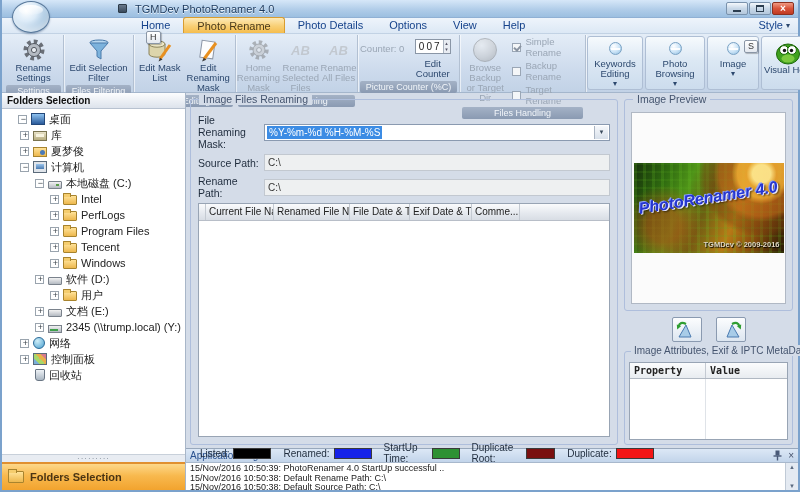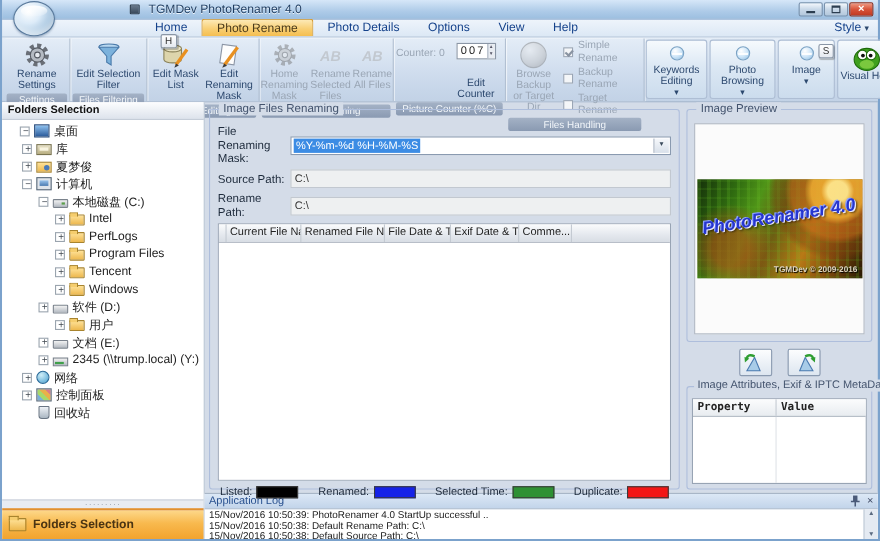--- a/index.html
+++ b/index.html
@@ -299,21 +299,21 @@
     </div>
 
     <div class="rgroup" style="width:102px">
       <div class="rbody counter-body">
         <span class="counter-label">Counter: 0</span>
         <div class="counter-col">
           <div class="counter-display">
             <span>007</span>
             <span class="spin"><span>▴</span><br><span>▾</span></span>
           </div>
-          <div class="rbtn" style="margin-top:16px">
+          <div class="rbtn" style="margin-top:4px">
             <span class="rlabel">Edit Counter</span>
           </div>
         </div>
       </div>
       <div class="rcaption">Picture Counter (%C)</div>
     </div>
 
     <div class="rgroup" style="width:126px">
       <div class="rbody">
         <div class="rbtn disabled" style="width:54px">
@@ -537,24 +537,28 @@
                   <span>Listed:</span>
                   <span class="lswatch" style="background: rgb(0, 0, 0);"></span>
                 </div>
 
                 <div class="litem">
                   <span>Renamed:</span>
                   <span class="lswatch" style="background: rgb(21, 34, 232);"></span>
                 </div>
 
                 <div class="litem">
-                  <span>Selected Time:</span>
+                  <span>StartUp Time:</span>
                   <span class="lswatch" style="background: rgb(46, 145, 51);"></span>
                 </div>
 
+                <div class="litem">
+                  <span>Duplicate Root:</span>
+                  <span class="lswatch" style="background: rgb(122, 16, 16);"></span>
+                </div>
 
                 <div class="litem">
                   <span>Duplicate:</span>
                   <span class="lswatch" style="background: rgb(243, 21, 21);"></span>
                 </div>
 
             </div>
           </div>
         </div>
 

